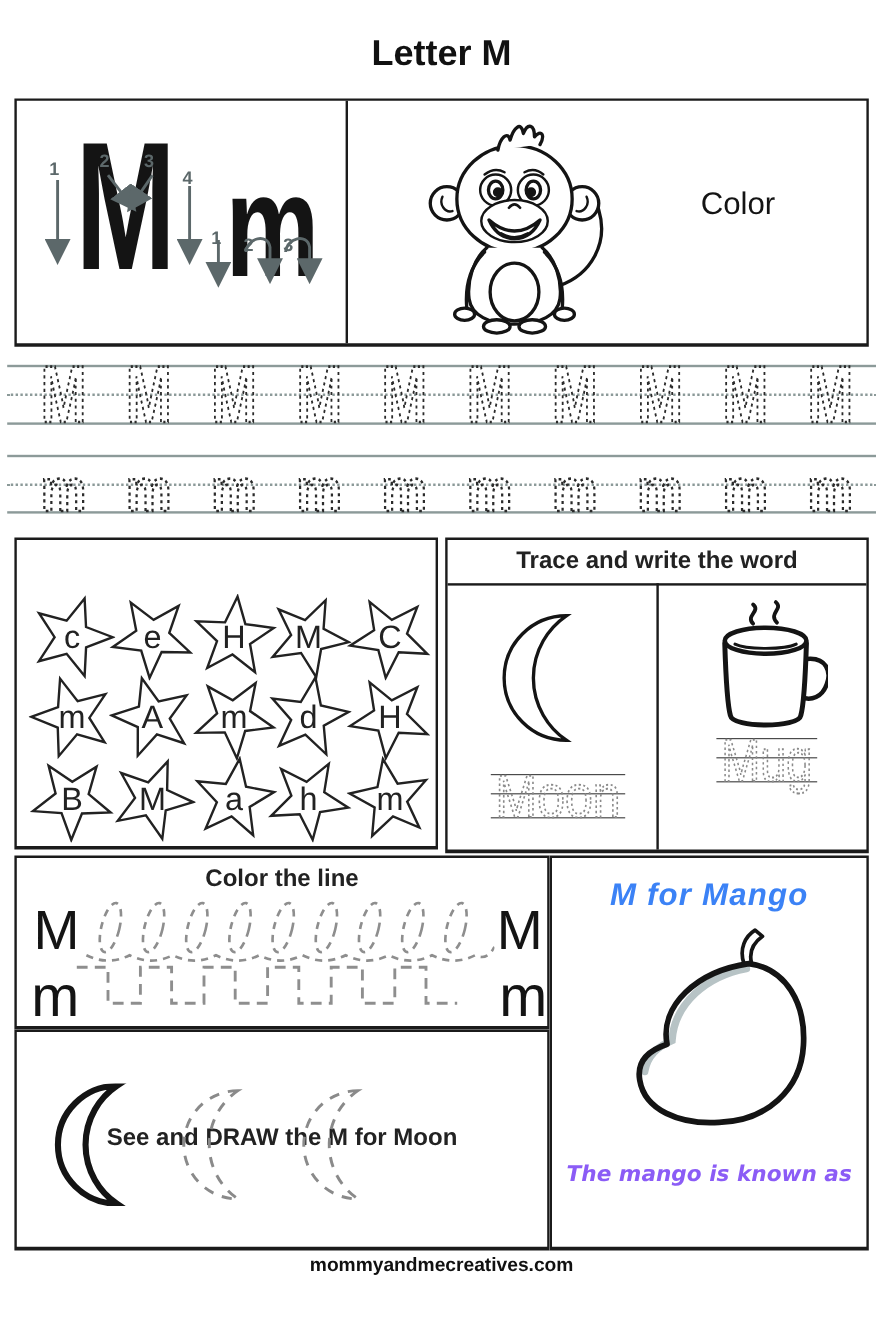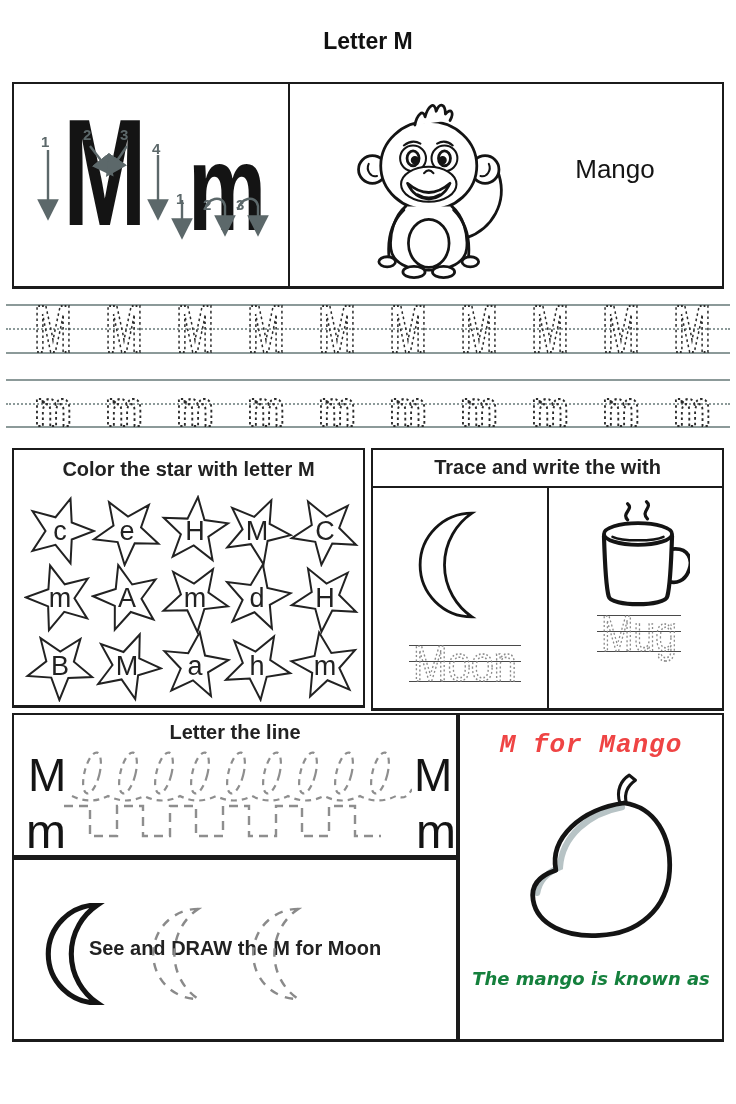--- a/index.html
+++ b/index.html
@@ -10,30 +10,30 @@
   .sec-title{position:absolute;left:0;right:0;text-align:center;font-weight:bold;font-size:20px;color:#222;}
   .guide{position:absolute;left:6px;width:724px;height:0;}
   .guide.solid{border-top:2px solid #8c9a99;}
   .guide.dot{border-top:2px dotted #8c9a99;}
   .bigM{position:absolute;font-weight:bold;line-height:1;color:#141414;transform-origin:left top;}
   .stroke-num{position:absolute;font-size:15px;font-weight:bold;color:#5c686a;}
   .caption{position:absolute;text-align:center;font-size:26px;line-height:38px;color:#141414;}
   .traceletter{position:absolute;font-size:44px;font-weight:500;color:#141414;line-height:1;}
   .word-lines{position:absolute;text-align:center;}
   .wline{position:absolute;left:0;right:0;height:0;border-top:1.6px solid #4a4a4a;}
-  .mango-title{position:absolute;left:0;right:0;text-align:center;font-family:Liberation Mono, monospace;
-               font-style:italic;font-weight:bold;font-size:26px;color:#ef4444;letter-spacing:1px;}
+  .mango-title{position:absolute;left:0;right:0;text-align:center;font-family:Liberation Sans, sans-serif;
+               font-style:italic;font-weight:bold;font-size:26px;color:#3b82f6;letter-spacing:1px;}
   .mango-cap{position:absolute;left:0;right:0;text-align:center;font-family:"DejaVu Sans",sans-serif;
-             font-style:italic;font-weight:bold;font-size:18px;line-height:27px;color:#15803d;}
+             font-style:italic;font-weight:bold;font-size:18px;line-height:27px;color:#8b5cf6;}
   .footer{position:absolute;left:0;right:0;text-align:center;font-weight:bold;font-size:16px;color:#111;}
   .star-cell{position:absolute;width:72px;height:72px;}
   .star-cell svg{position:absolute;left:0;top:0;}
   .star-letter{position:absolute;left:0;top:0;width:72px;height:72px;display:flex;align-items:center;
                justify-content:center;font-size:27px;color:#222;}
-  .pagetitle{position:absolute;left:0;right:0;top:28px;text-align:center;font-weight:bold;font-size:23px;color:#111;}
+  .pagetitle{position:absolute;left:0;right:0;top:28px;text-align:center;font-weight:bold;font-size:30px;color:#111;}
 </style>
 </head>
 <body>
 
 <div id="sheet">
 
   <div class="pagetitle">Letter M</div>
 
   <div class="box" style="left:12px;top:82px;width:708px;height:202px;">
     <div class="abs" style="left:274px;top:0;bottom:0;width:2px;background:#1b1b1b;"></div>
@@ -93,21 +93,21 @@
       <path d="M58,130 C46,142 40,160 42,181" fill="none"></path>
       <path d="M112,130 C124,142 130,160 128,181" fill="none"></path>
       <ellipse cx="40" cy="186" rx="9" ry="5.5"></ellipse>
       <ellipse cx="130" cy="186" rx="9" ry="5.5"></ellipse>
       <ellipse cx="69" cy="197" rx="12" ry="6"></ellipse>
       <ellipse cx="101" cy="197" rx="12" ry="6"></ellipse>
     </g>
   </svg>
 
   <div class="caption" style="left:545px;top:150px;width:140px;">
-    <div>Mango</div>
+    <div>Color</div>
   </div>
 
   <div class="guide solid" style="top:304px;"></div>
   <div class="guide dot" style="top:328px;"></div>
   <div class="guide solid" style="top:352px;"></div>
   <div class="guide solid" style="top:379px;"></div>
   <div class="guide dot" style="top:403px;"></div>
   <div class="guide solid" style="top:426px;"></div>
 
   <svg id="trace-row-0" class="abs" style="left:6px;top:300px;" width="724" height="58">
@@ -129,21 +129,20 @@
       <text x="260" y="52" text-anchor="middle" font-family="&quot;Liberation Sans&quot;,sans-serif" font-weight="bold" font-size="50" fill="none" stroke="#2b2b2b" stroke-width="2.2" stroke-dasharray="2.6,3" textLength="38" lengthAdjust="spacingAndGlyphs">m</text>
       <text x="331" y="52" text-anchor="middle" font-family="&quot;Liberation Sans&quot;,sans-serif" font-weight="bold" font-size="50" fill="none" stroke="#2b2b2b" stroke-width="2.2" stroke-dasharray="2.6,3" textLength="38" lengthAdjust="spacingAndGlyphs">m</text>
       <text x="402" y="52" text-anchor="middle" font-family="&quot;Liberation Sans&quot;,sans-serif" font-weight="bold" font-size="50" fill="none" stroke="#2b2b2b" stroke-width="2.2" stroke-dasharray="2.6,3" textLength="38" lengthAdjust="spacingAndGlyphs">m</text>
       <text x="473" y="52" text-anchor="middle" font-family="&quot;Liberation Sans&quot;,sans-serif" font-weight="bold" font-size="50" fill="none" stroke="#2b2b2b" stroke-width="2.2" stroke-dasharray="2.6,3" textLength="38" lengthAdjust="spacingAndGlyphs">m</text>
       <text x="544" y="52" text-anchor="middle" font-family="&quot;Liberation Sans&quot;,sans-serif" font-weight="bold" font-size="50" fill="none" stroke="#2b2b2b" stroke-width="2.2" stroke-dasharray="2.6,3" textLength="38" lengthAdjust="spacingAndGlyphs">m</text>
       <text x="615" y="52" text-anchor="middle" font-family="&quot;Liberation Sans&quot;,sans-serif" font-weight="bold" font-size="50" fill="none" stroke="#2b2b2b" stroke-width="2.2" stroke-dasharray="2.6,3" textLength="38" lengthAdjust="spacingAndGlyphs">m</text>
       <text x="686" y="52" text-anchor="middle" font-family="&quot;Liberation Sans&quot;,sans-serif" font-weight="bold" font-size="50" fill="none" stroke="#2b2b2b" stroke-width="2.2" stroke-dasharray="2.6,3" textLength="38" lengthAdjust="spacingAndGlyphs">m</text>
     </svg>
 
   <div class="box" style="left:12px;top:448px;width:349px;height:255px;"></div>
-  <div class="sec-title" style="left:12px;width:353px;top:458px;">Color the star with letter M</div>
   <div id="star-grid" class="abs" style="left:12px;top:448px;width:353px;height:260px;">
       <div class="star-cell" style="left: 12px; top: 47px;">
         <svg width="72" height="72">
           <path d="M36.0,2.0 L44.5,24.3 L68.3,25.5 L49.8,40.5 L56.0,63.5 L36.0,50.5 L16.0,63.5 L22.2,40.5 L3.7,25.5 L27.5,24.3 Z" fill="none" stroke="#222" stroke-width="2" stroke-linejoin="miter" transform="rotate(18 36 36)"></path>
         </svg>
         <div class="star-letter">c</div>
       </div>
       <div class="star-cell" style="left: 79px; top: 47px;">
         <svg width="72" height="72">
           <path d="M36.0,2.0 L44.5,24.3 L68.3,25.5 L49.8,40.5 L56.0,63.5 L36.0,50.5 L16.0,63.5 L22.2,40.5 L3.7,25.5 L27.5,24.3 Z" fill="none" stroke="#222" stroke-width="2" stroke-linejoin="miter" transform="rotate(40 36 36)"></path>
@@ -227,21 +226,21 @@
           <path d="M36.0,2.0 L44.5,24.3 L68.3,25.5 L49.8,40.5 L56.0,63.5 L36.0,50.5 L16.0,63.5 L22.2,40.5 L3.7,25.5 L27.5,24.3 Z" fill="none" stroke="#222" stroke-width="2" stroke-linejoin="miter" transform="rotate(62 36 36)"></path>
         </svg>
         <div class="star-letter">m</div>
       </div>
     </div>
 
   <div class="box" style="left:371px;top:448px;width:349px;height:258px;">
     <div class="abs" style="left:0;right:0;top:36px;height:0;border-top:2px solid #1b1b1b;"></div>
     <div class="abs" style="left:174px;top:36px;bottom:0;width:2px;background:#1b1b1b;"></div>
   </div>
-  <div class="sec-title" style="left:371px;width:353px;top:456px;">Trace and write the with</div>
+  <div class="sec-title" style="left:371px;width:353px;top:456px;">Trace and write the word</div>
 
   <svg class="abs" style="left:405px;top:510px;" width="108" height="110" viewBox="0 0 100 100">
     <path d="M62,2 A48,48 0 1 0 62,98 A58,58 0 0 1 62,2 Z" fill="none" stroke="#141414" stroke-width="2.6"></path>
   </svg>
 
   <svg class="abs" style="left:586px;top:496px;" width="104" height="126" viewBox="0 0 110 125">
     <g stroke="#141414" fill="none" stroke-linecap="round">
       <path d="M44,4 c7,6 -7,10 0,17" stroke-width="3.4"></path>
       <path d="M64,2 c7,6 -7,10 1,18" stroke-width="3.4"></path>
       <path d="M91,52 C109,50 113,64 109,74 C105,86 95,89 87,86" stroke-width="4"></path>
@@ -262,21 +261,21 @@
   <div class="word-lines" style="left:594px;top:607px;width:90px;height:58px;">
     <div class="wline" style="top:8px;left:3px;right:3px;"></div>
     <div class="wline" style="top:24px;left:3px;right:3px;"></div>
     <div class="wline" style="top:44px;left:3px;right:3px;"></div>
     <svg id="word-svg-1" width="90" height="58" style="position:absolute;left:0;top:0;overflow:visible;">
         <text x="45" y="44" text-anchor="middle" font-family="&quot;Liberation Sans&quot;,sans-serif" font-size="50" fill="none" stroke="#8a8a8a" stroke-width="1.6" stroke-dasharray="2,2.4" textLength="76" lengthAdjust="spacingAndGlyphs">Mug</text>
       </svg>
   </div>
 
   <div class="box" style="left:12px;top:713px;width:442px;height:140px;"></div>
-  <div class="sec-title" style="left:12px;width:446px;top:721px;">Letter the line</div>
+  <div class="sec-title" style="left:12px;width:446px;top:721px;">Color the line</div>
 
   <div class="traceletter" style="left:28px;top:752px;font-size:46px;">M</div>
   <div class="traceletter" style="left:414px;top:752px;font-size:46px;">M</div>
   <svg class="abs" style="left:70px;top:746px;" width="342" height="58">
     <g stroke="#8e8e8e" stroke-width="2.2" fill="none" stroke-dasharray="6,5">
       <path d="M2,50 q18,9 36,0 q18,9 36,0 q18,9 36,0 q18,9 36,0 q18,9 36,0 q18,9 36,0 q18,9 36,0 q18,9 36,0 q18,9 36,0 q10,5 16,-7"></path>
       <ellipse cx="22" cy="27" rx="7.5" ry="21" transform="rotate(14 22 27)"></ellipse>
       <ellipse cx="58" cy="27" rx="7.5" ry="21" transform="rotate(14 58 27)"></ellipse>
       <ellipse cx="94" cy="27" rx="7.5" ry="21" transform="rotate(14 94 27)"></ellipse>
       <ellipse cx="130" cy="27" rx="7.5" ry="21" transform="rotate(14 130 27)"></ellipse>
@@ -310,14 +309,15 @@
   <div class="mango-title" style="left:458px;width:266px;top:730px;">M for Mango</div>
   <svg class="abs" style="left:498px;top:772px;" width="186" height="186" viewBox="0 0 180 180">
     <path d="M120,34 C88,40 62,62 60,92 C50,96 40,104 38,117" fill="none" stroke="#b7c3c5" stroke-width="6" stroke-linecap="round"></path>
     <path d="M118,30 C114,18 119,8 127,3 L133,8 C126,13 122,20 124,29 Z" fill="#fff" stroke="#141414" stroke-width="3" stroke-linejoin="round"></path>
     <path d="M122,30 C152,34 168,62 166,96 C164,132 136,157 98,158 C66,160 38,148 34,124 C31,107 44,99 56,95 C50,64 80,36 122,30 Z" fill="none" stroke="#141414" stroke-width="4.6" stroke-linejoin="round"></path>
   </svg>
   <div class="mango-cap" style="left:458px;width:266px;top:965px;">
     <div>The mango is known as</div>
   </div>
 
+  <div class="footer" style="top:1046px;">mommyandmecreatives.com</div>
 
 </div>
 
 </body></html>

